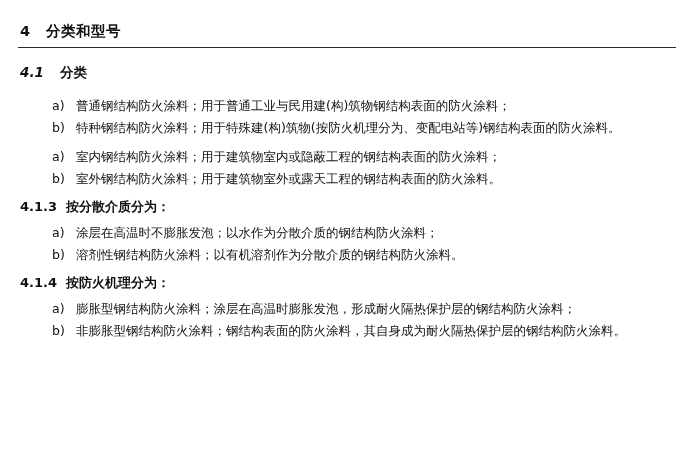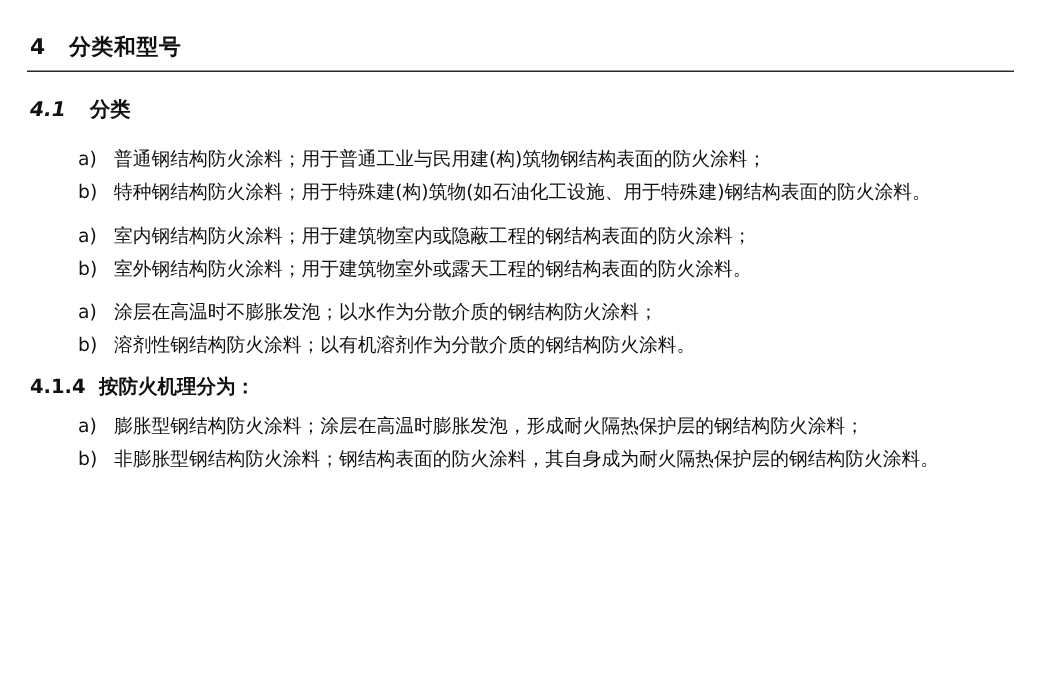--- a/index.html
+++ b/index.html
@@ -93,35 +93,38 @@
     <span class="num">4.1</span><span>分类</span>
   </h2>
 
   <ul class="list">
     <li>
       <span class="marker">a)</span>
       <span class="txt">普通钢结构防火涂料；用于普通工业与民用建(构)筑物钢结构表面的防火涂料；</span>
     </li>
     <li>
       <span class="marker">b)</span>
-      <span class="txt">特种钢结构防火涂料；用于特殊建(构)筑物(如石油化工设施、用于特殊建)钢结构表面的防火涂料。</span>
+      <span class="txt">特种钢结构防火涂料；用于特殊建(构)筑物(按防火机理分为、变配电站等)钢结构表面的防火涂料。</span>
     </li>
   </ul>
 
   <ul class="list">
     <li>
       <span class="marker">a)</span>
       <span class="txt">室内钢结构防火涂料；用于建筑物室内或隐蔽工程的钢结构表面的防火涂料；</span>
     </li>
     <li>
       <span class="marker">b)</span>
       <span class="txt">室外钢结构防火涂料；用于建筑物室外或露天工程的钢结构表面的防火涂料。</span>
     </li>
   </ul>
 
+  <h3 class="h3">
+    <span class="num">4.1.3</span><span>按分散介质分为：</span>
+  </h3>
   <ul class="list">
     <li>
       <span class="marker">a)</span>
       <span class="txt">涂层在高温时不膨胀发泡；以水作为分散介质的钢结构防火涂料；</span>
     </li>
     <li>
       <span class="marker">b)</span>
       <span class="txt">溶剂性钢结构防火涂料；以有机溶剂作为分散介质的钢结构防火涂料。</span>
     </li>
   </ul>

